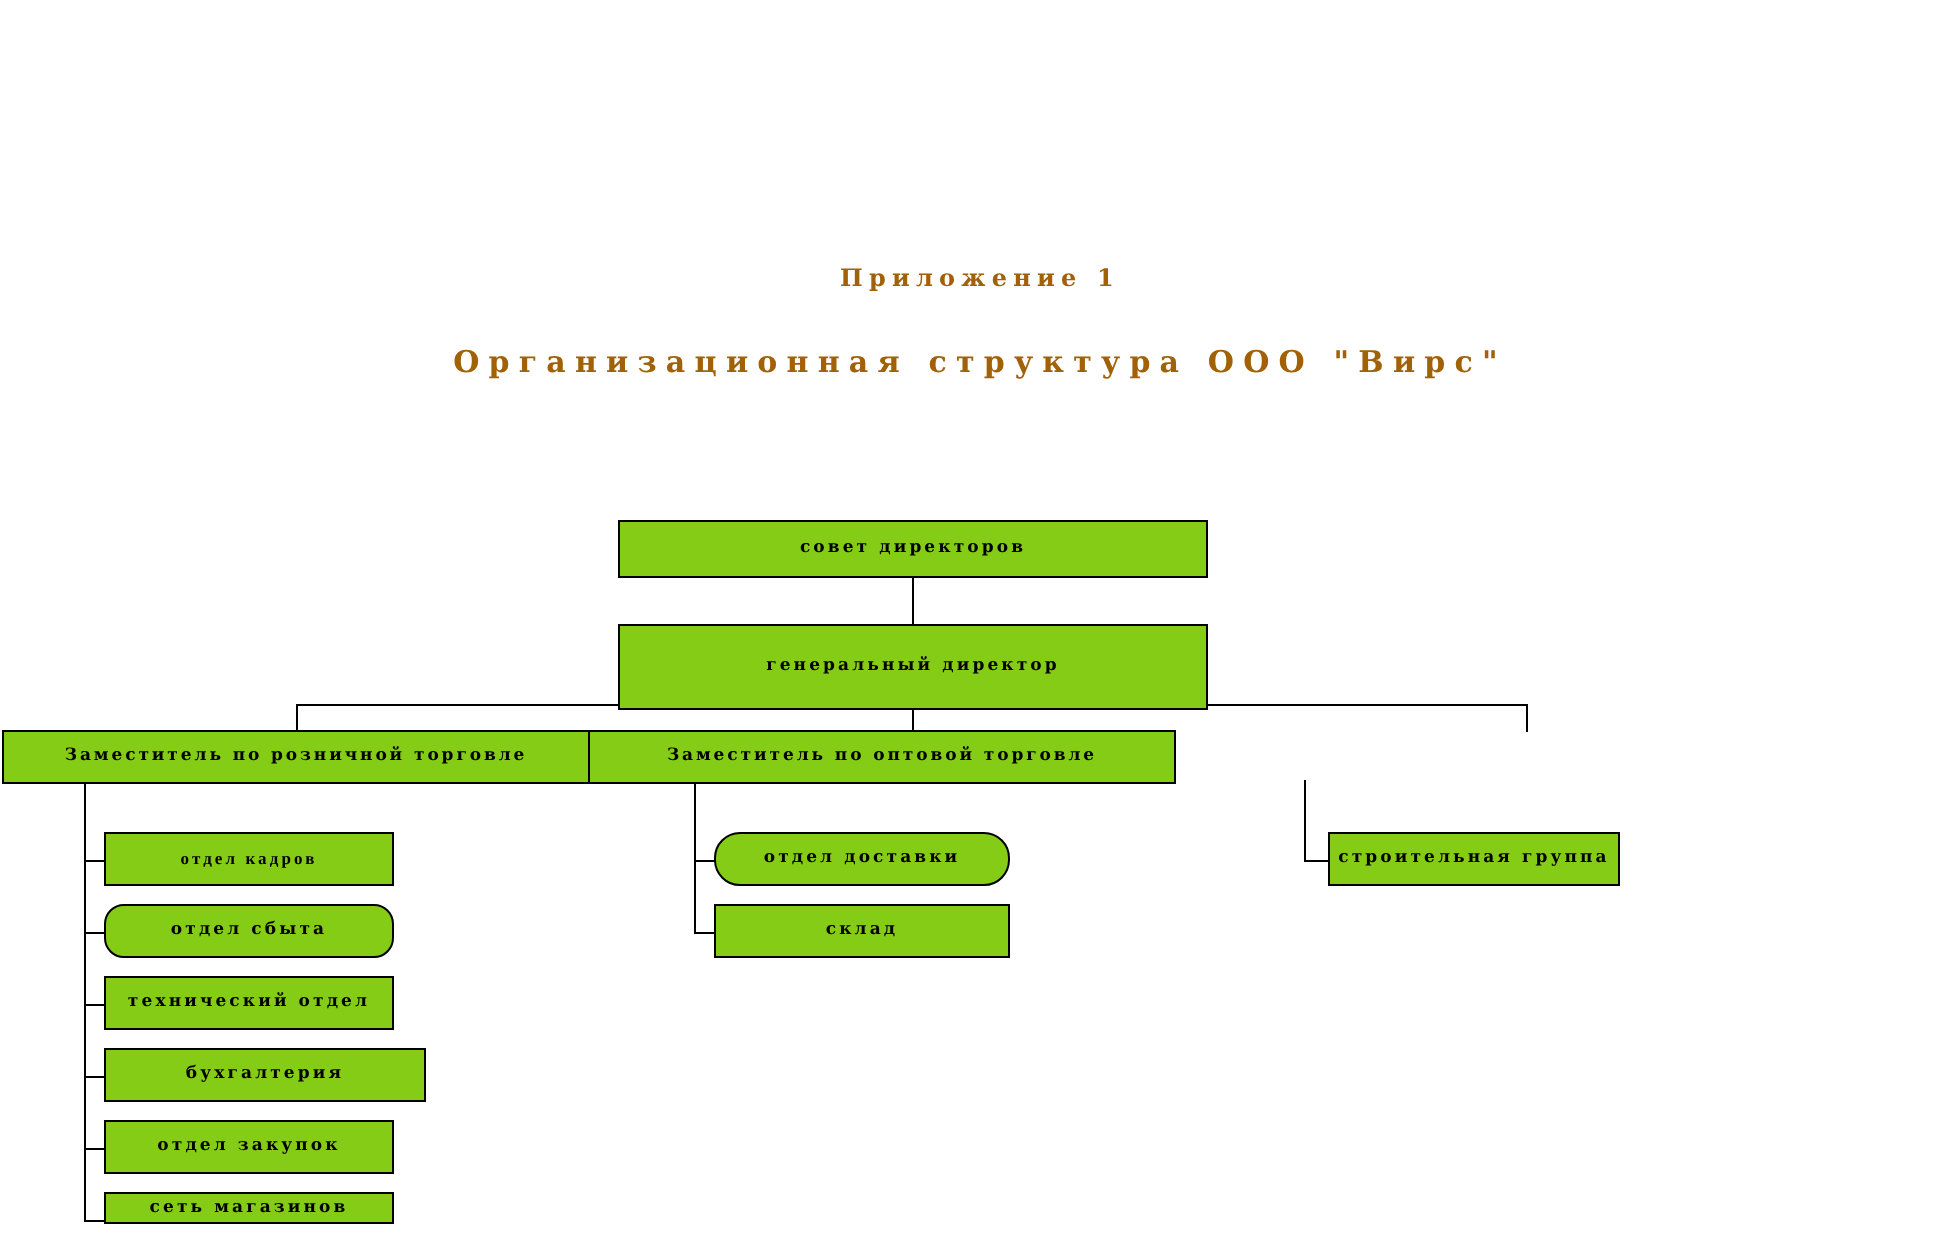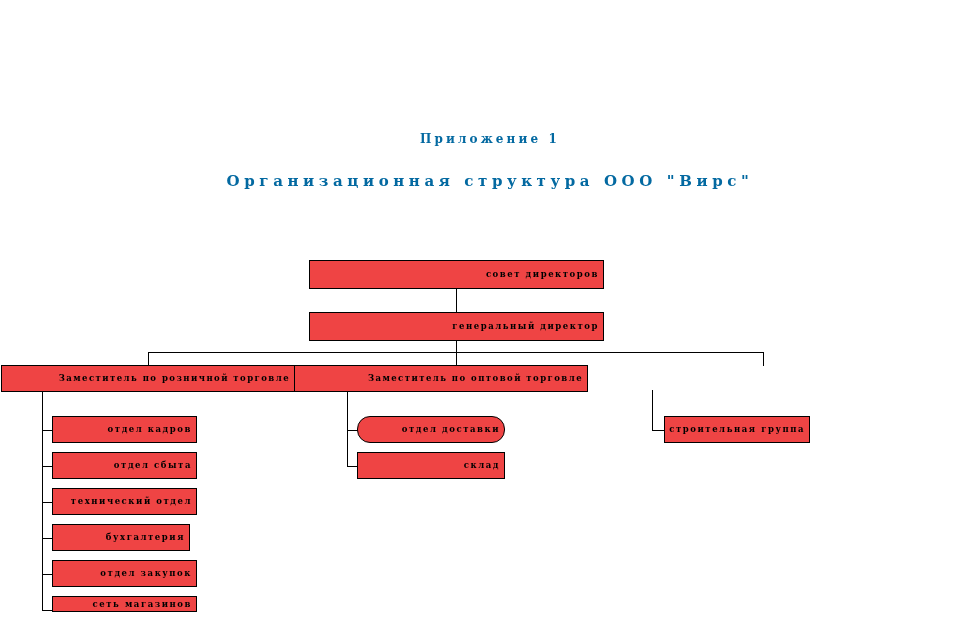--- a/index.html
+++ b/index.html
@@ -22,43 +22,43 @@
     width: 980px;
     height: 625px;
   }
 
   
   .title-line {
     position: absolute;
     width: 100%;
     text-align: center;
     font-weight: bold;
-    color: #0369a1;
+    color: #a16207;
     white-space: nowrap;
   }
   #appendix-label {
     top: 132px;
     font-size: 12px;
     letter-spacing: 3.1px;
   }
   #chart-title {
     top: 172px;
     font-size: 15px;
     letter-spacing: 4.6px;
   }
 
   
   .node-box {
     position: absolute;
     box-sizing: border-box;
     border: 1.3px solid #000000;
-    background: #ef4444;
+    background: #84cc16;
     display: flex;
     align-items: center;
-    justify-content: flex-end;
+    justify-content: center;
     z-index: 3;
   }
   .node-label {
     font-size: 8.5px;
     font-weight: bold;
     letter-spacing: 1.55px;
     white-space: nowrap;
     text-align: center;
     line-height: 1;
     color: #000;
@@ -110,46 +110,46 @@
   <div class="conn conn-h" style="left:347px; top:429.5px; width:11px;"></div>
   <div class="conn conn-h" style="left:347px; top:465.5px; width:11px;"></div>
 
   <div class="conn conn-v" style="left:652px; top:390px; height:40px;"></div>
   <div class="conn conn-h" style="left:652px; top:429.5px; width:13px;"></div>
 
   <div class="node-box" style="left:309px; top:260px; width:295px; height:29px;">
     <span class="node-label">совет директоров</span>
   </div>
 
-  <div class="node-box" style="left:309px; top:312px; width:295px; height:29px;">
+  <div class="node-box" style="left:309px; top:312px; width:295px; height:43px;">
     <span class="node-label">генеральный директор</span>
   </div>
 
   <div class="node-box lvl3" style="left:1px; top:365px; width:294px; height:27px;">
     <span class="node-label">Заместитель по розничной торговле</span>
   </div>
 
   <div class="node-box lvl3" style="left:294px; top:365px; width:294px; height:27px;">
     <span class="node-label">Заместитель по оптовой торговле</span>
   </div>
 
 
-  <div class="node-box" style="left:52px; top:416px; width:145px; height:27px;">
+  <div class="node-box" style="left:52px; top:416px; width:145px; height:27px;font-family:Liberation Serif, serif;">
     <span class="node-label">отдел кадров</span>
   </div>
 
-  <div class="node-box" style="left:52px; top:452px; width:145px; height:27px;">
+  <div class="node-box" style="left:52px; top:452px; width:145px; height:27px;border-radius:10px;">
     <span class="node-label">отдел сбыта</span>
   </div>
 
   <div class="node-box" style="left:52px; top:488px; width:145px; height:27px;">
     <span class="node-label">технический отдел</span>
   </div>
 
-  <div class="node-box" style="left:52px; top:524px; width:138px; height:27px;">
+  <div class="node-box" style="left:52px; top:524px; width:161px; height:27px;">
     <span class="node-label">бухгалтерия</span>
   </div>
 
   <div class="node-box" style="left:52px; top:560px; width:145px; height:27px;">
     <span class="node-label">отдел закупок</span>
   </div>
 
   <div class="node-box" style="left:52px; top:596px; width:145px; height:16px;">
     <span class="node-label">сеть магазинов</span>
   </div>

